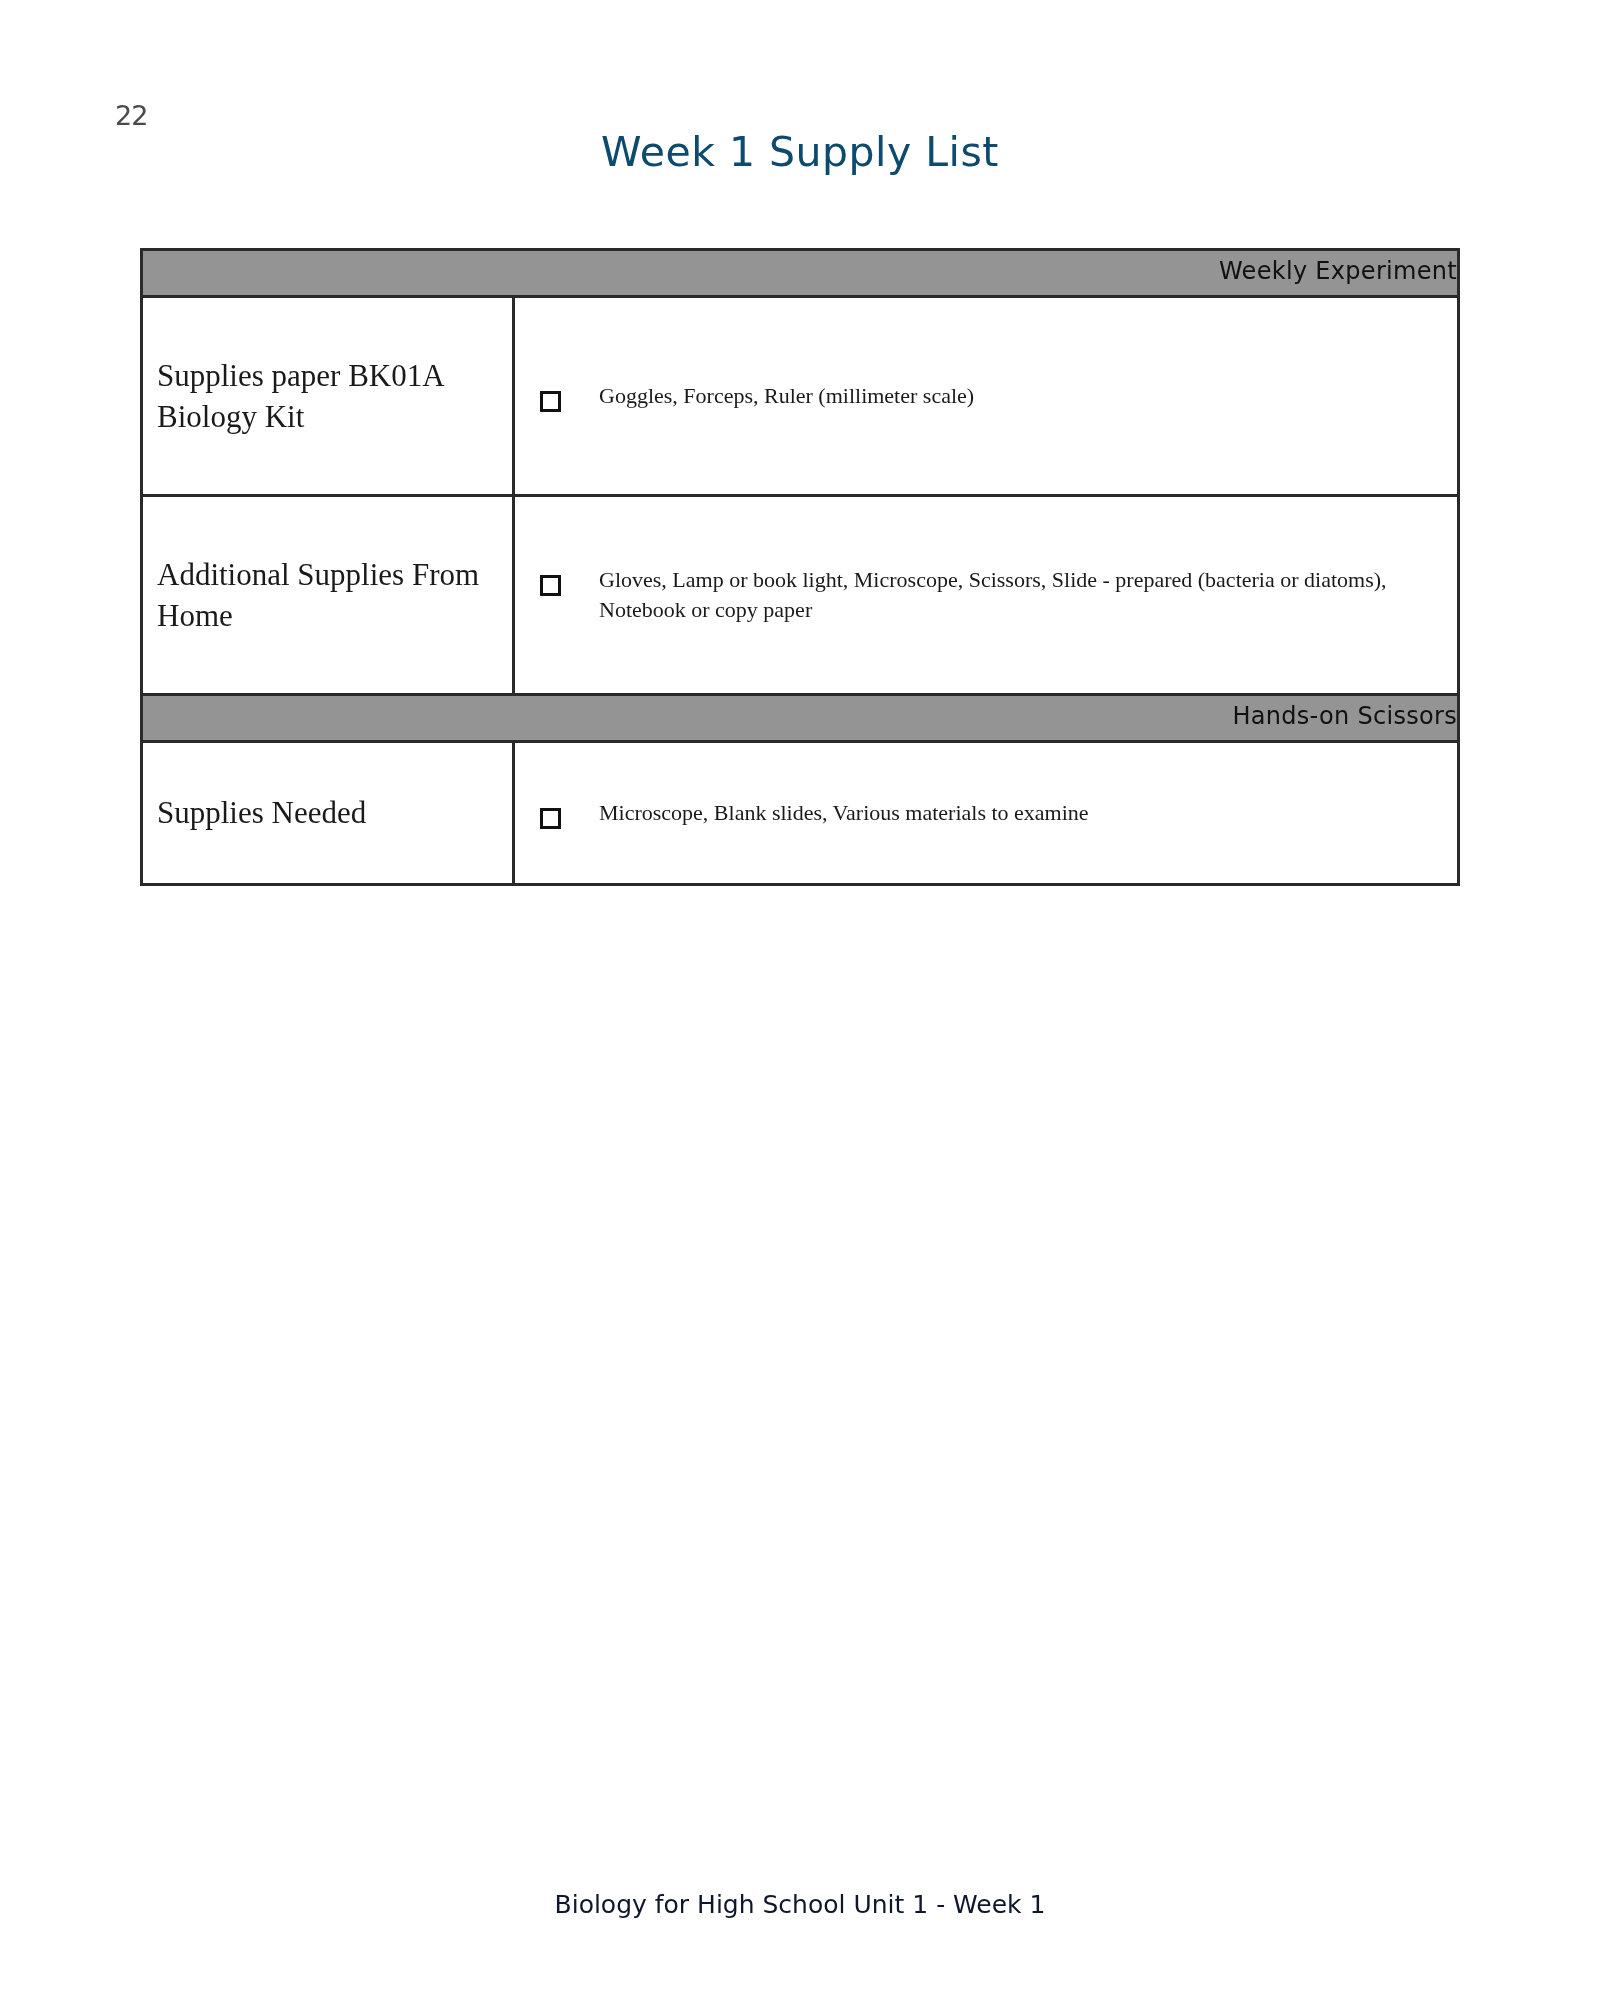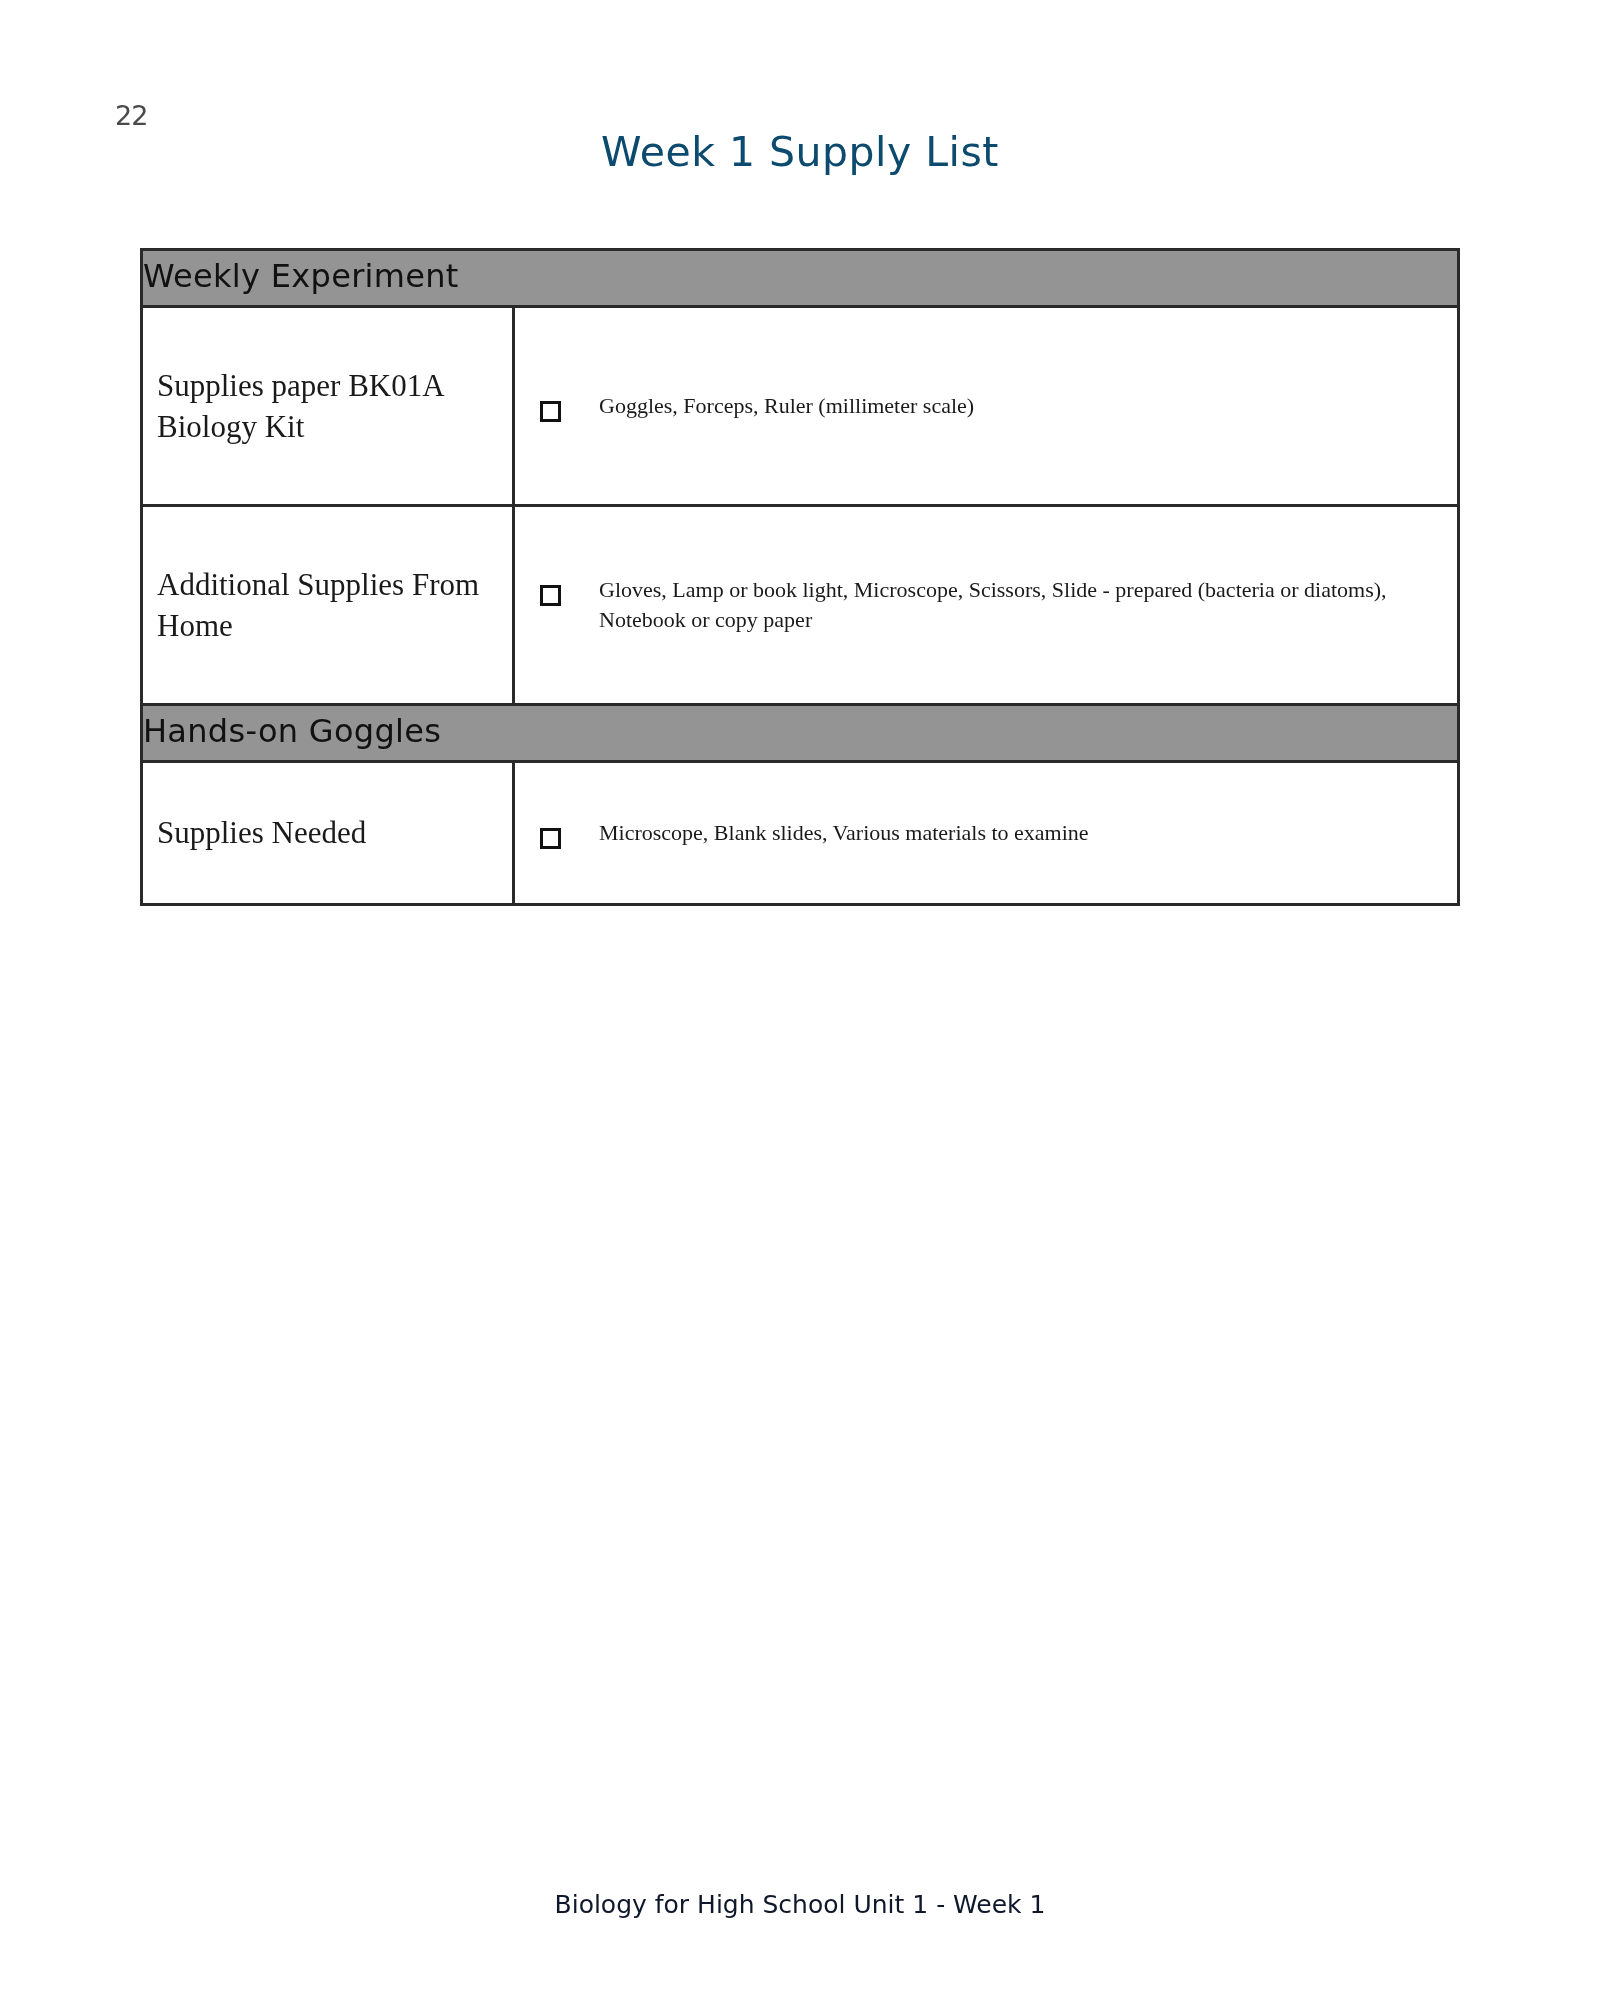--- a/index.html
+++ b/index.html
@@ -46,23 +46,23 @@
     left: 140px;
     top: 248px;
     width: 1320px;
     border: 3px solid #2a2a2a;
     border-collapse: collapse;
     box-sizing: border-box;
   }
   .section-row td {
     background: #949494;
     border: 3px solid #2a2a2a;
-    text-align: left;
+    text-align: right;
     font-family: "DejaVu Sans", sans-serif;
-    font-size: 32px;
+    font-size: 24px;
     color: #111111;
     padding: 6px 0 10px 0;
     letter-spacing: 0.3px;
     margin-top: 23px;
   }
   .item-row td {
     border: 3px solid #2a2a2a;
     vertical-align: middle;
     background: #ffffff;
   }
@@ -143,21 +143,21 @@
         <td class="label-cell">Additional Supplies From Home</td>
         <td class="value-cell">
           <div class="value-inner">
             <span class="checkbox"></span>
             <span class="value-text">Gloves, Lamp or book light, Microscope, Scissors, Slide - prepared (bacteria or diatoms), Notebook or copy paper</span>
           </div>
         </td>
       </tr>
 
       <tr class="section-row">
-        <td colspan="2">Hands-on Goggles</td>
+        <td colspan="2">Hands-on Scissors</td>
       </tr>
 
       <tr class="item-row row-short">
         <td class="label-cell">Supplies Needed</td>
         <td class="value-cell">
           <div class="value-inner">
             <span class="checkbox"></span>
             <span class="value-text">Microscope, Blank slides, Various materials to examine</span>
           </div>
         </td>

